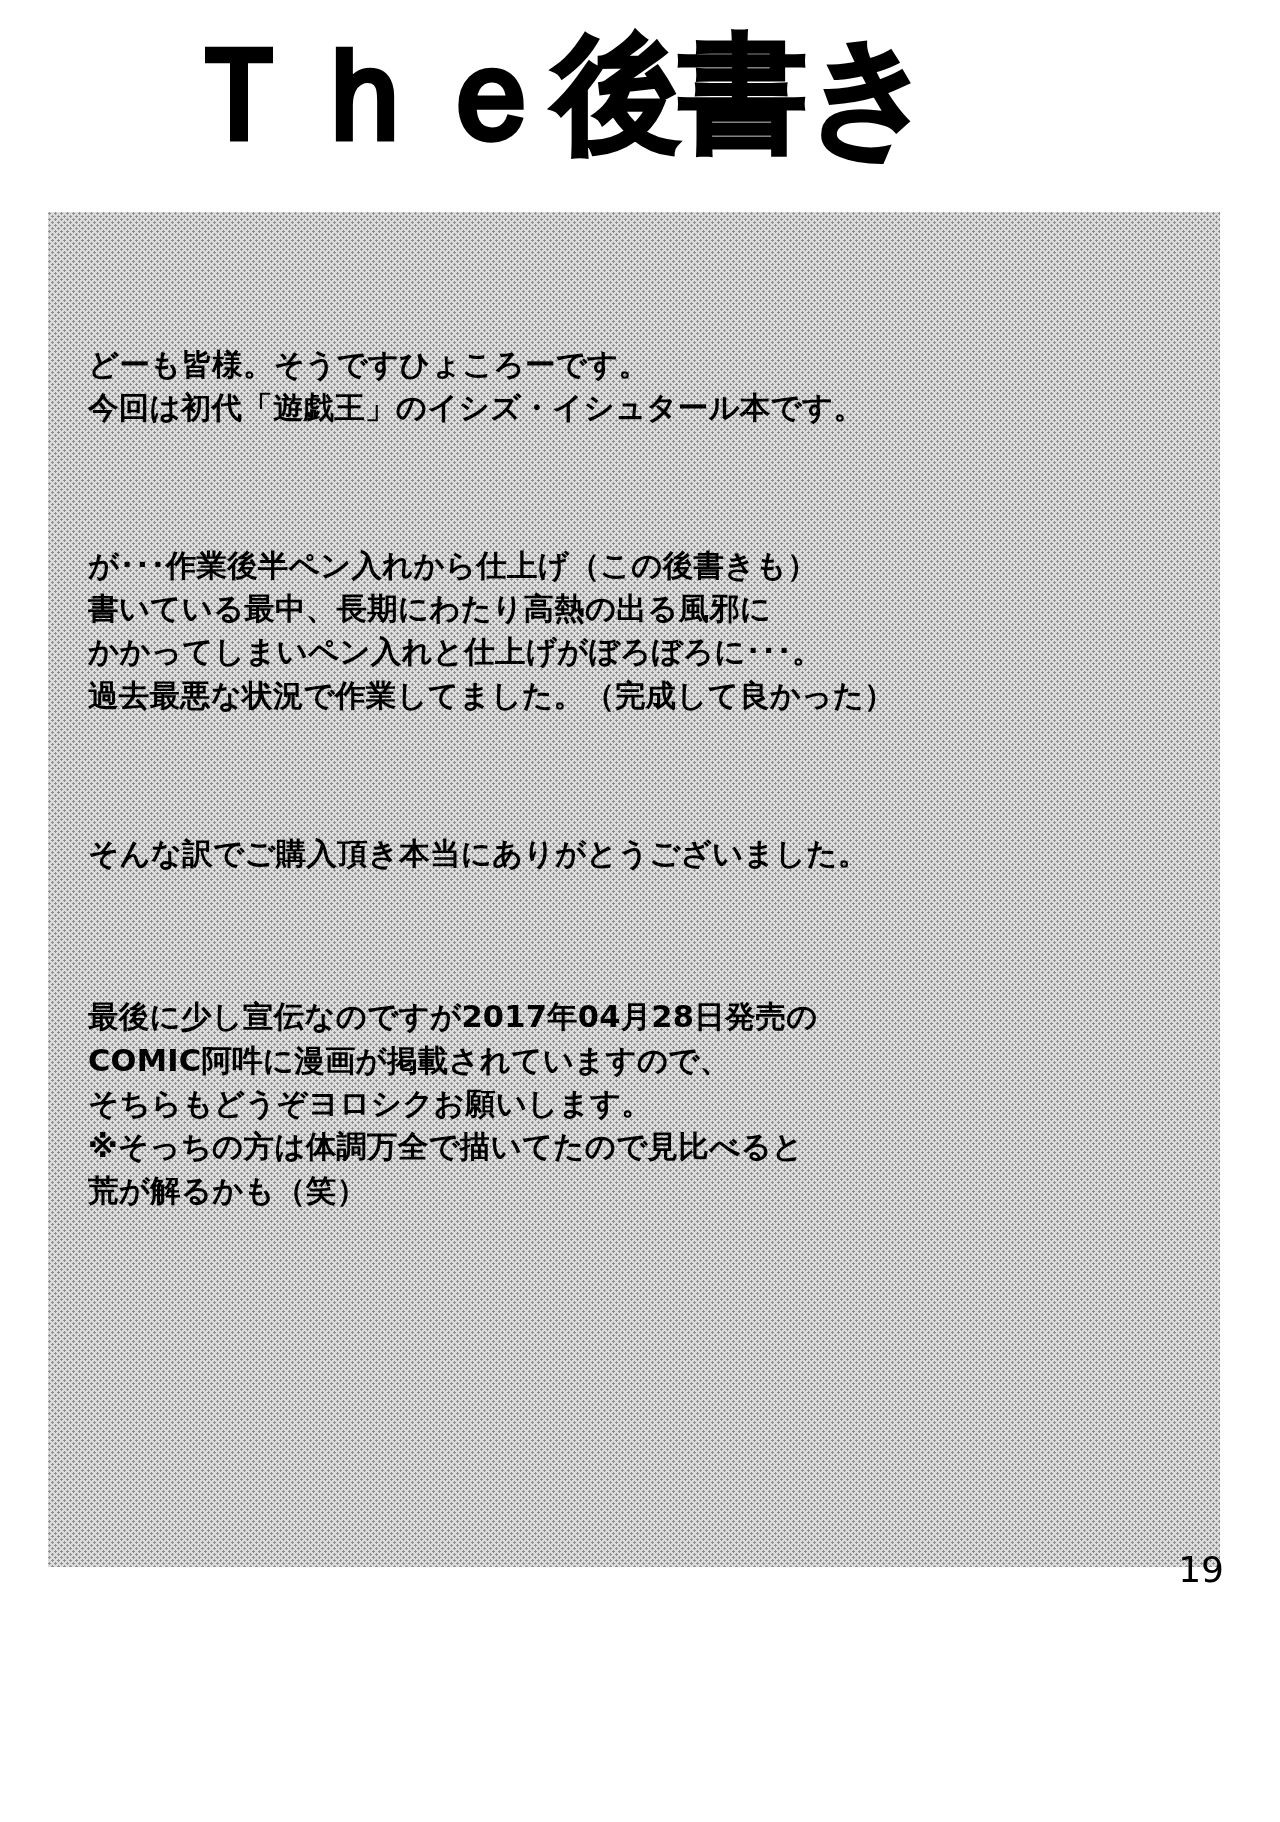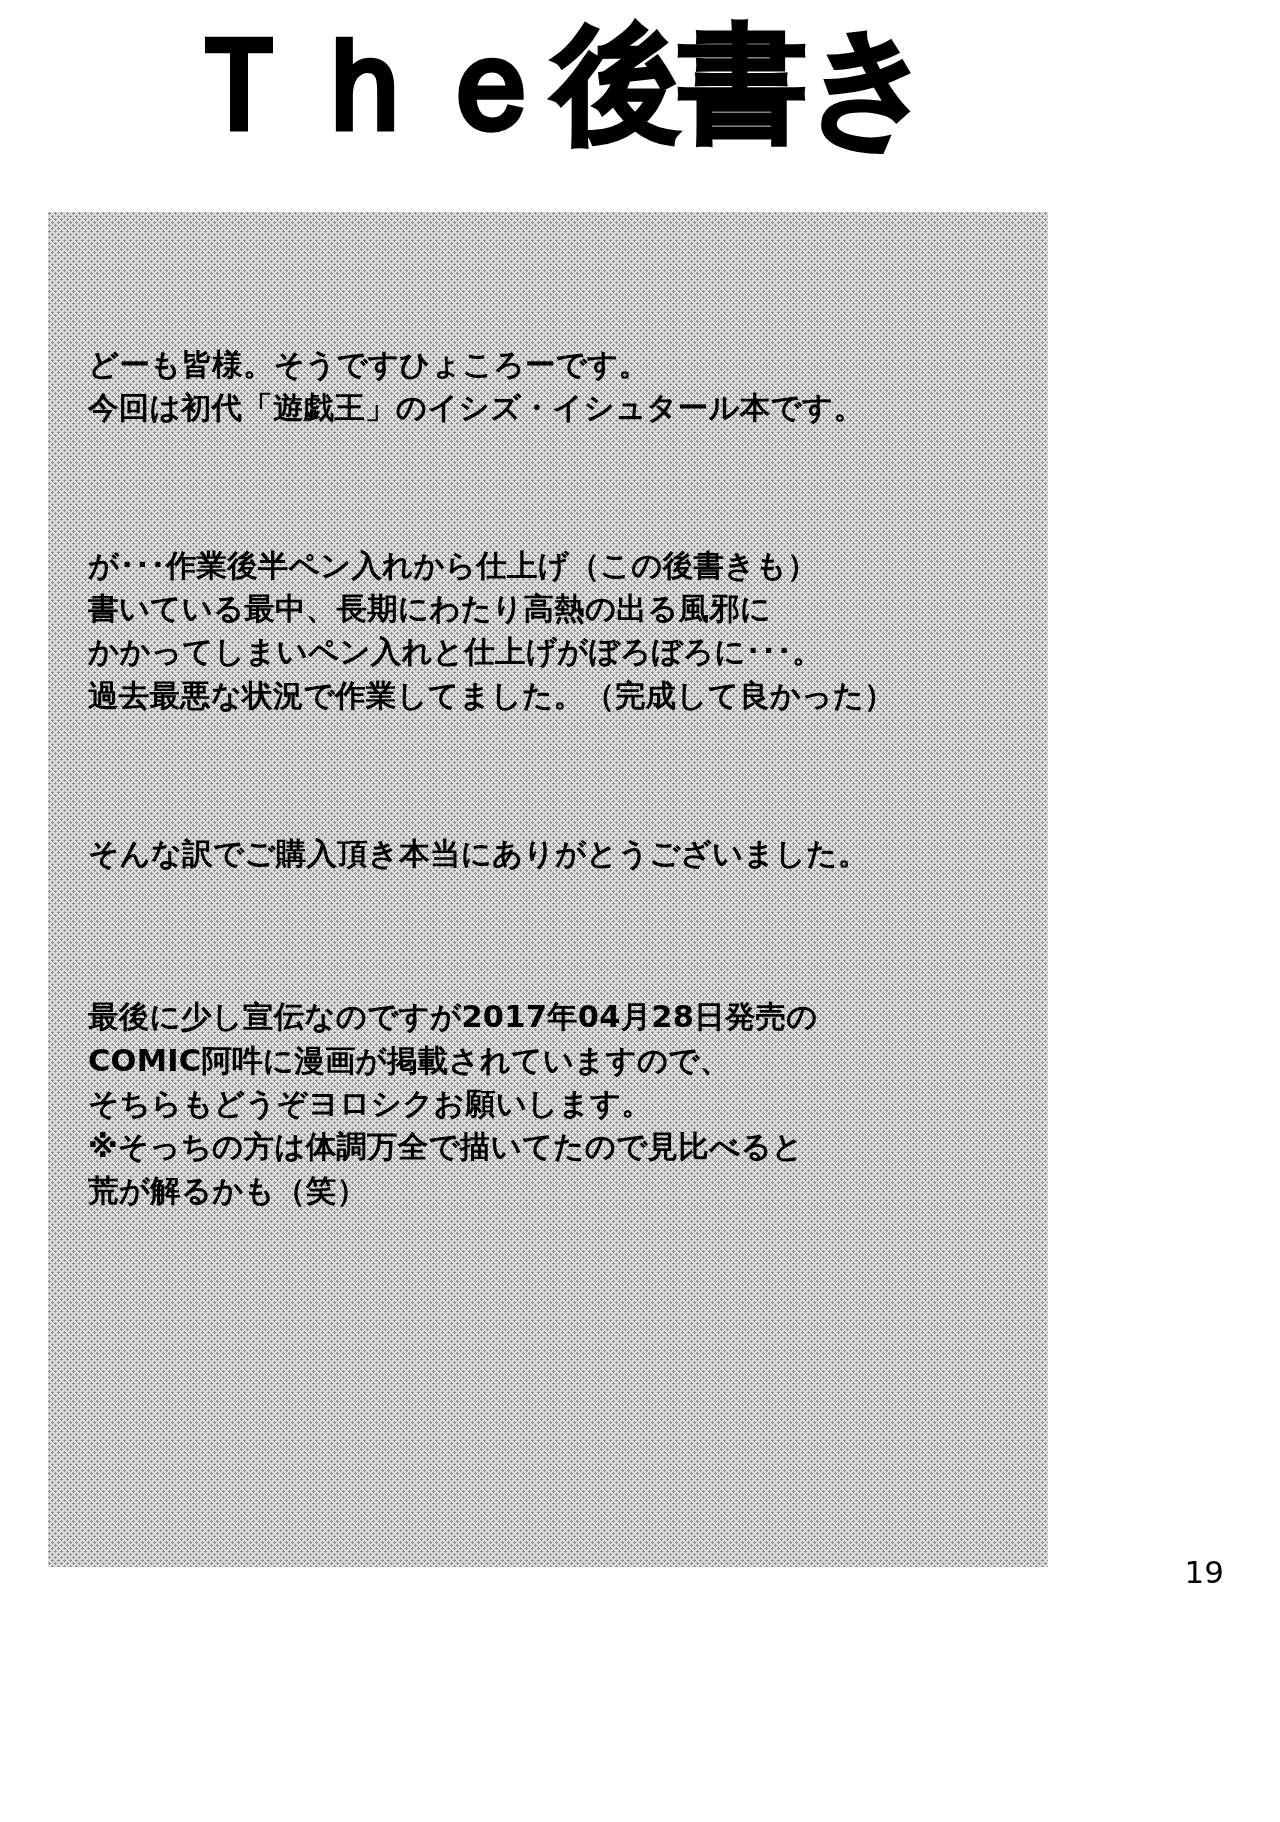--- a/index.html
+++ b/index.html
@@ -13,36 +13,36 @@
     position: relative;
     font-family: "DejaVu Sans", "Liberation Sans", sans-serif;
     overflow: hidden;
   }
 
   
   .page-title {
     position: absolute;
     left: 175px;
     top: 30px;
-    font-family: Liberation Mono, monospace;
+    font-family: Liberation Sans, sans-serif;
     font-weight: 700;
     font-size: 128px;
     line-height: 1.0;
     letter-spacing: -2px;
     color: #000000;
     white-space: nowrap;
     -webkit-text-stroke: 3px #000;
   }
 
   
   .afterword-panel {
     position: absolute;
     left: 48px;
     top: 212px;
-    width: 1000px;
+    width: 1172px;
     height: 1355px;
     background-color: #dcdcdc;
     background-image:
       radial-gradient(circle at 1.5px 1.5px, #8f8f8f 1.15px, rgba(255,255,255,0) 1.25px),
       radial-gradient(circle at 4.5px 4.5px, #8f8f8f 1.15px, rgba(255,255,255,0) 1.25px);
     background-size: 6px 6px, 6px 6px;
     box-sizing: border-box;
     padding: 44px 40px 30px 40px;
   }
 
@@ -65,21 +65,21 @@
   .para.gap-big {
     margin-bottom: 34px;
   }
 
   
   .page-number {
     position: absolute;
     right: 56px;
     bottom: 232px;
     font-family: "DejaVu Sans", "Liberation Sans", sans-serif;
-    font-size: 31px;
+    font-size: 36px;
     font-weight: 400;
     color: #000000;
     margin-left: 21px;
   }
 </style>
 </head>
 <body>
 
 <div class="page-title">Ｔｈｅ後書き</div>
 

